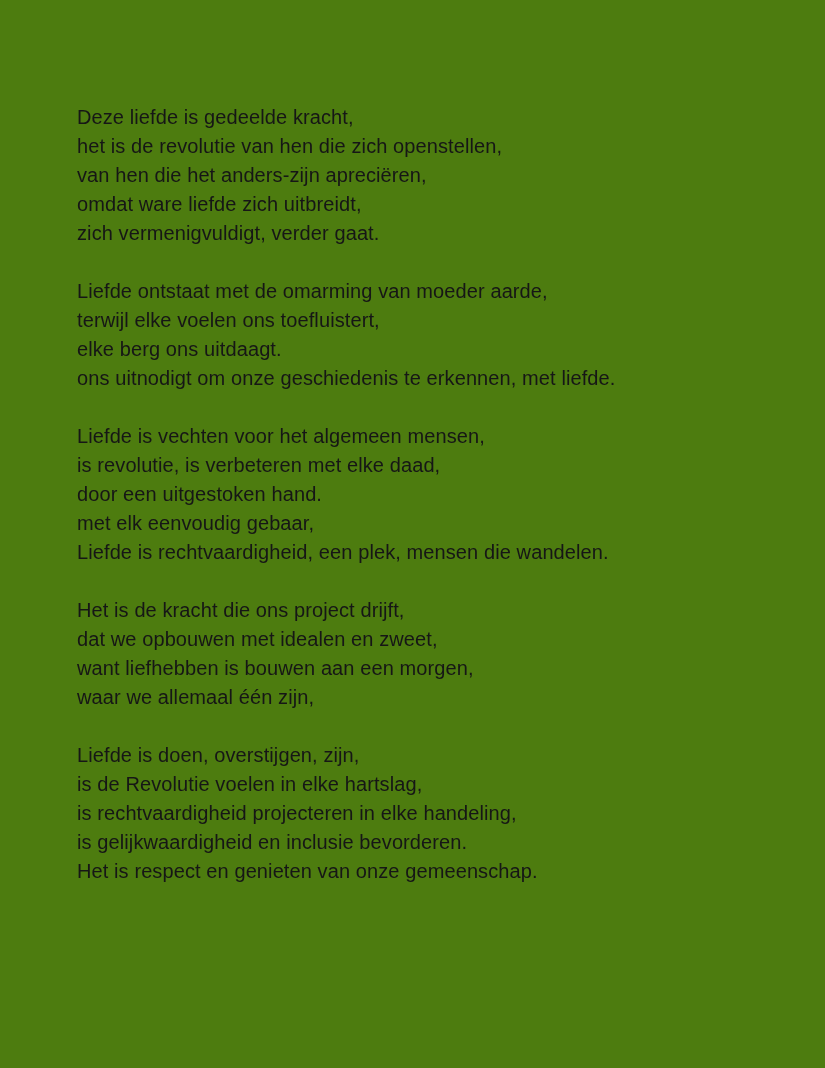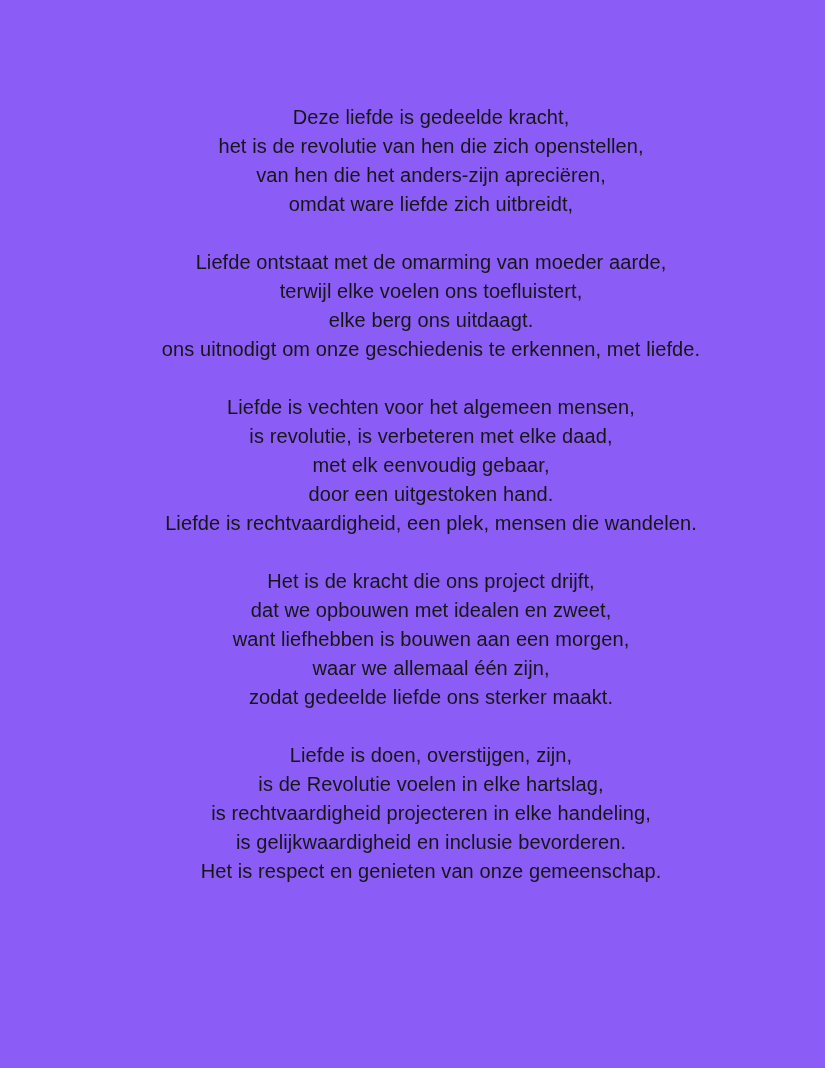--- a/index.html
+++ b/index.html
@@ -4,23 +4,22 @@
 <style>
   html, body {
     margin: 0;
     padding: 0;
     background: #ffffff;
   }
   .page {
     position: relative;
     width: 825px;
     height: 1068px;
-    background: #8b5cf6;
+    background: #4d7c0f;
     overflow: hidden;
-    text-align: center;
   }
   .poem {
     position: absolute;
     left: 77px;
     top: 103px;
     right: 40px;
     color: #161616;
     font-family: "Liberation Sans", "DejaVu Sans", sans-serif;
     font-size: 20px;
     line-height: 29px;
@@ -40,43 +39,43 @@
 <body>
 
 <div class="page">
   <div class="poem">
 
     <div class="stanza">
       <div class="poem-line">Deze liefde is gedeelde kracht,</div>
       <div class="poem-line">het is de revolutie van hen die zich openstellen,</div>
       <div class="poem-line">van hen die het anders-zijn apreciëren,</div>
       <div class="poem-line">omdat ware liefde zich uitbreidt,</div>
+      <div class="poem-line">zich vermenigvuldigt, verder gaat.</div>
     </div>
 
     <div class="stanza">
       <div class="poem-line">Liefde ontstaat met de omarming van moeder aarde,</div>
       <div class="poem-line">terwijl elke voelen ons toefluistert,</div>
       <div class="poem-line">elke berg ons uitdaagt.</div>
       <div class="poem-line">ons uitnodigt om onze geschiedenis te erkennen, met liefde.</div>
     </div>
 
     <div class="stanza">
       <div class="poem-line">Liefde is vechten voor het algemeen mensen,</div>
       <div class="poem-line">is revolutie, is verbeteren met elke daad,</div>
+      <div class="poem-line">door een uitgestoken hand.</div>
       <div class="poem-line">met elk eenvoudig gebaar,</div>
-      <div class="poem-line">door een uitgestoken hand.</div>
       <div class="poem-line">Liefde is rechtvaardigheid, een plek, mensen die wandelen.</div>
     </div>
 
     <div class="stanza">
       <div class="poem-line">Het is de kracht die ons project drijft,</div>
       <div class="poem-line">dat we opbouwen met idealen en zweet,</div>
       <div class="poem-line">want liefhebben is bouwen aan een morgen,</div>
       <div class="poem-line">waar we allemaal één zijn,</div>
-      <div class="poem-line">zodat gedeelde liefde ons sterker maakt.</div>
     </div>
 
     <div class="stanza">
       <div class="poem-line">Liefde is doen, overstijgen, zijn,</div>
       <div class="poem-line">is de Revolutie voelen in elke hartslag,</div>
       <div class="poem-line">is rechtvaardigheid projecteren in elke handeling,</div>
       <div class="poem-line">is gelijkwaardigheid en inclusie bevorderen.</div>
       <div class="poem-line">Het is respect en genieten van onze gemeenschap.</div>
     </div>
 

